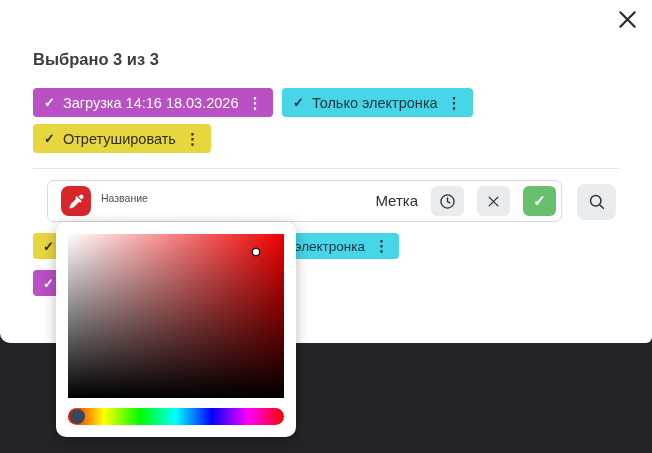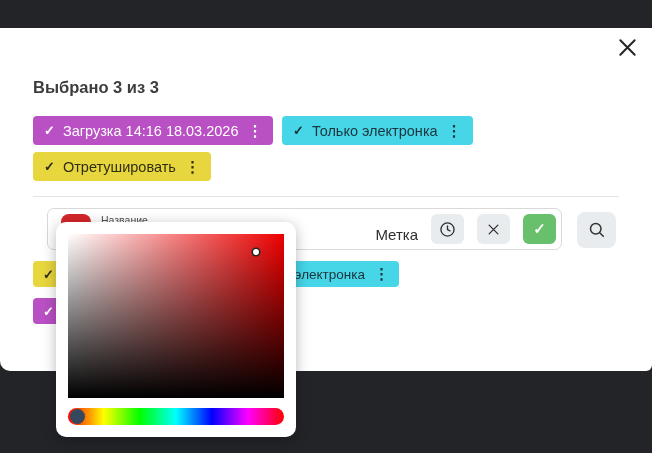--- a/index.html
+++ b/index.html
@@ -5,21 +5,21 @@
   * { margin:0; padding:0; box-sizing:border-box; }
   html,body { width:652px; height:453px; }
   body {
     position:relative;
     font-family:"Liberation Sans", sans-serif;
     overflow:hidden;
     background:#232428;
   }
   .modal {
     position:absolute; left:0; top:0; width:652px; height:343px;
-    background:#ffffff; border-radius:0 0 6px 10px; z-index:1;margin-top:28px;
+    background:#ffffff; border-radius:0 0 6px 10px; z-index:1;
   }
   .close-btn {
     position:absolute; left:613px; top:5px; width:28px; height:28px;
     background:none; border:none; cursor:pointer;
     display:flex; align-items:center; justify-content:center;
   }
   .page-title {
     position:absolute; left:33px; top:50px;
     font-size:16.5px; font-weight:bold; color:#3d3d3d;
   }
@@ -37,21 +37,21 @@
   }
   .field-card {
     position:absolute; left:47px; top:180px; width:515px; height:42px;
     background:#fff; border:1px solid #d9d9d9; border-radius:7px;
     display:flex; align-items:center; padding:0 5px 0 13px; gap:10px; z-index:3;
   }
   .swatch-btn {
     width:30px; height:30px; border:none; border-radius:8px; cursor:pointer;
     display:flex; align-items:center; justify-content:center; flex:0 0 auto;
   }
-  .field { display:flex; flex-direction:column; justify-content:center; flex:1 1 auto; min-width:0; }
+  .field { display:flex; flex-direction:row; justify-content:center; flex:1 1 auto; min-width:0; }
   .field-label { font-size:10.5px; color:#4f4f4f; line-height:12px; }
   .field-input {
     border:none; outline:none; font-family:"Liberation Sans",sans-serif;
     font-size:15px; color:#2e2e2e; line-height:18px; width:100%; background:transparent;text-align:right;
   }
   .mini-btn {
     width:33px; height:30px; border:none; border-radius:6px; cursor:pointer;
     background:#e9ecef; display:flex; align-items:center; justify-content:center;
     margin-left:3px; flex:0 0 auto;
   }

